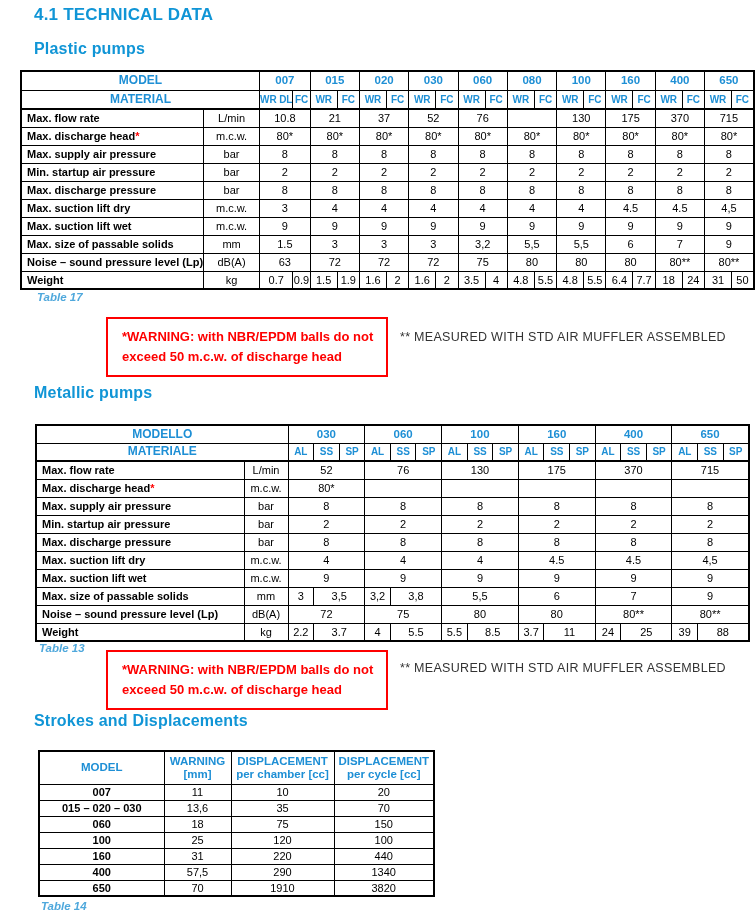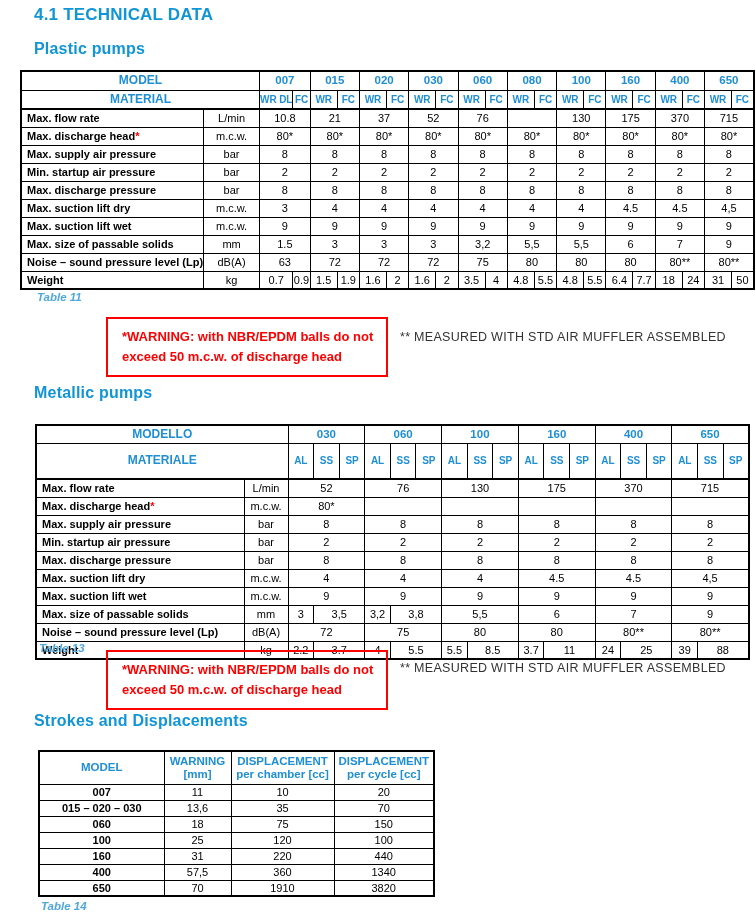--- a/index.html
+++ b/index.html
@@ -268,21 +268,21 @@
             <td class="val" colspan="1">6.4</td>
             <td class="val" colspan="1">7.7</td>
             <td class="val" colspan="1">18</td>
             <td class="val" colspan="1">24</td>
             <td class="val" colspan="1">31</td>
             <td class="val" colspan="1">50</td>
           </tr>
         </tbody>
       </table>
     </div>
-  <div class="caption" id="cap-12">Table 11</div>
+  <div class="caption" id="cap-12">Table 17</div>
 
   <div class="warnbox" id="warn1">
     <span>*WARNING: with NBR/EPDM balls do not exceed 50 m.c.w. of discharge head</span>
   </div>
   <div class="muffler" id="muf1">** MEASURED WITH STD AIR MUFFLER ASSEMBLED</div>
 
   <div class="h2" id="h-metallic">Metallic pumps</div>
   <div class="twrap" id="t-metallic">
       <table class="pump">
         <colgroup>
@@ -310,21 +310,21 @@
         <tbody>
           <tr style="height:18px">
             <th colspan="2" class="mlab">MODELLO</th>
             <th colspan="3" class="mnum">030</th>
             <th colspan="3" class="mnum">060</th>
             <th colspan="3" class="mnum">100</th>
             <th colspan="3" class="mnum">160</th>
             <th colspan="3" class="mnum">400</th>
             <th colspan="3" class="mnum">650</th>
           </tr>
-          <tr class="mat" style="height:36px">
+          <tr class="mat" style="height:18px">
             <th colspan="2" class="mlab">MATERIALE</th>
             <th class="msub">AL</th>
             <th class="msub">SS</th>
             <th class="msub">SP</th>
             <th class="msub">AL</th>
             <th class="msub">SS</th>
             <th class="msub">SP</th>
             <th class="msub">AL</th>
             <th class="msub">SS</th>
             <th class="msub">SP</th>
@@ -509,21 +509,21 @@
           </tr>
           <tr style="height:16px">
             <td class="model">160</td>
             <td>31</td>
             <td>220</td>
             <td>440</td>
           </tr>
           <tr style="height:16px">
             <td class="model">400</td>
             <td>57,5</td>
-            <td>360</td>
+            <td>290</td>
             <td>1340</td>
           </tr>
           <tr style="height:16px">
             <td class="model">650</td>
             <td>70</td>
             <td>1910</td>
             <td>3820</td>
           </tr>
         </tbody>
       </table>

